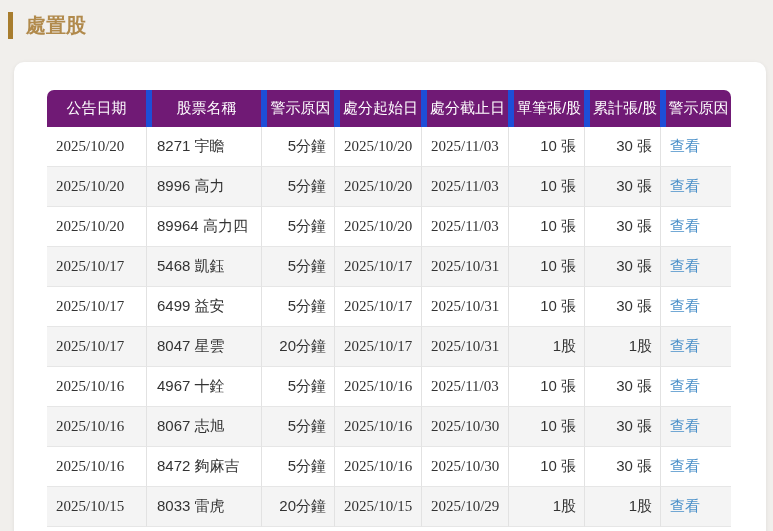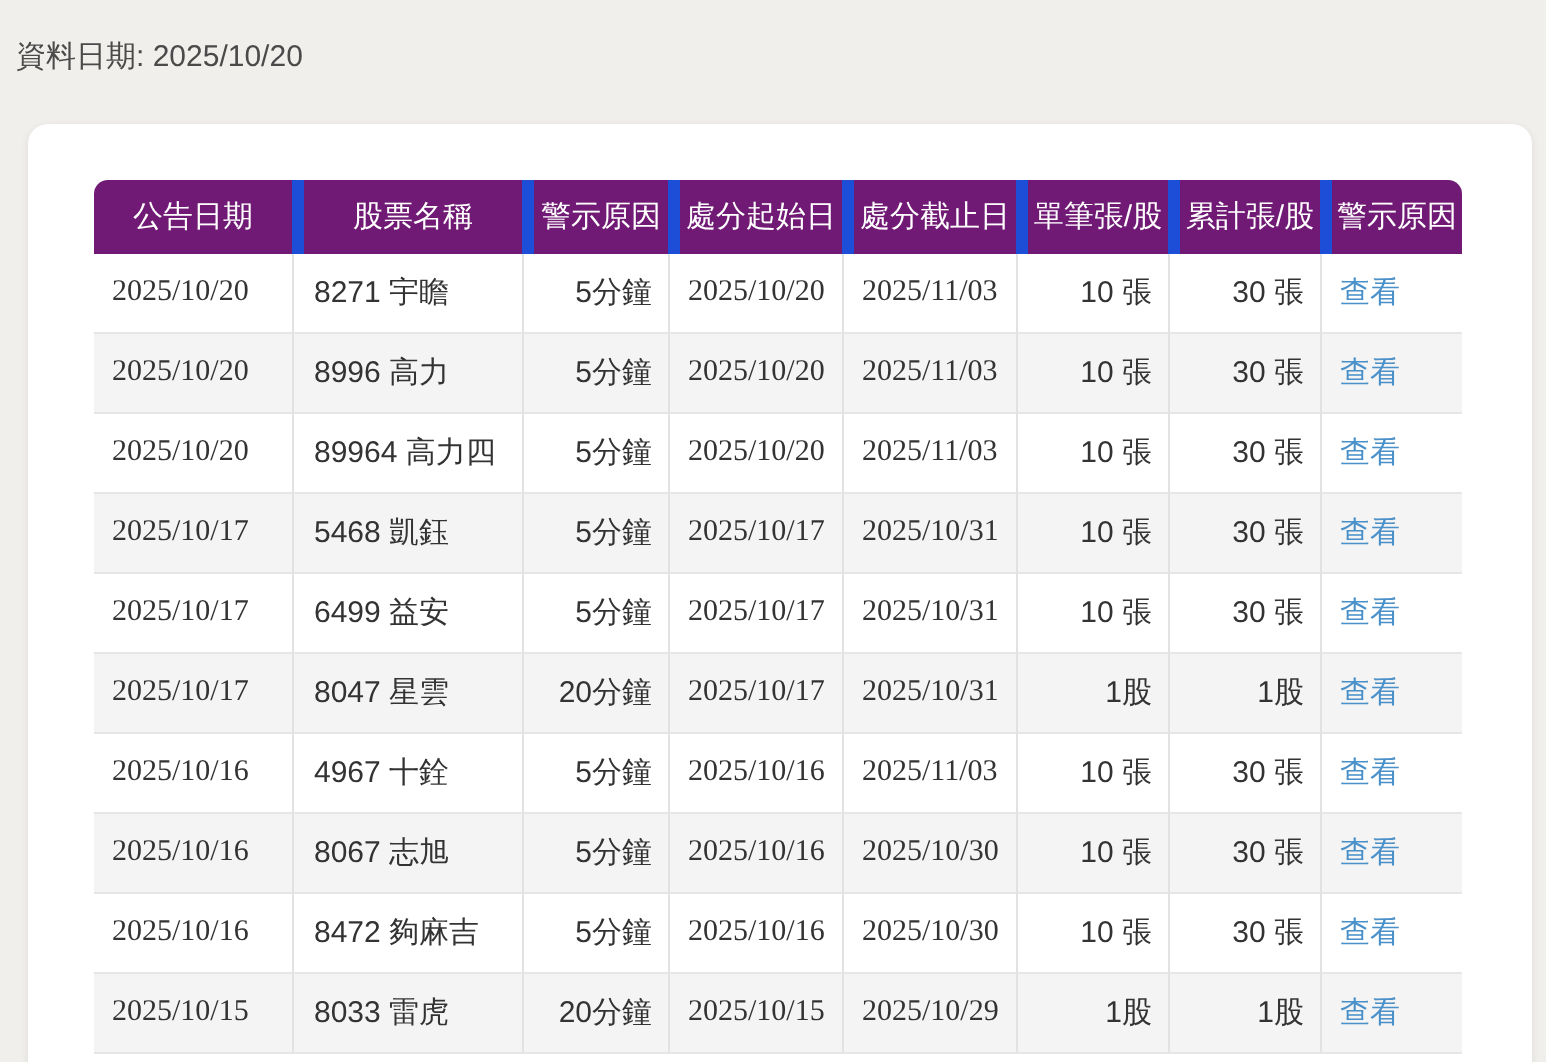--- a/index.html
+++ b/index.html
@@ -83,21 +83,24 @@
   a.view-link {
     color: #4a90c9;
     text-decoration: none;
     cursor: pointer;
   }
 </style>
 </head>
 <body>
 
 <div class="top-bar">
-  <div class="data-date">資料日期: 2025/10/20</div>
+  <div class="page-title">
+    <span class="title-bar-accent"></span>
+    <span>處置股</span>
+  </div>
 </div>
 
 <div class="card">
   <table class="disposal-table">
     <colgroup>
       <col style="width:99px">
         <col style="width:115px">
         <col style="width:73px">
       <col style="width:87px">
         <col style="width:87px">

